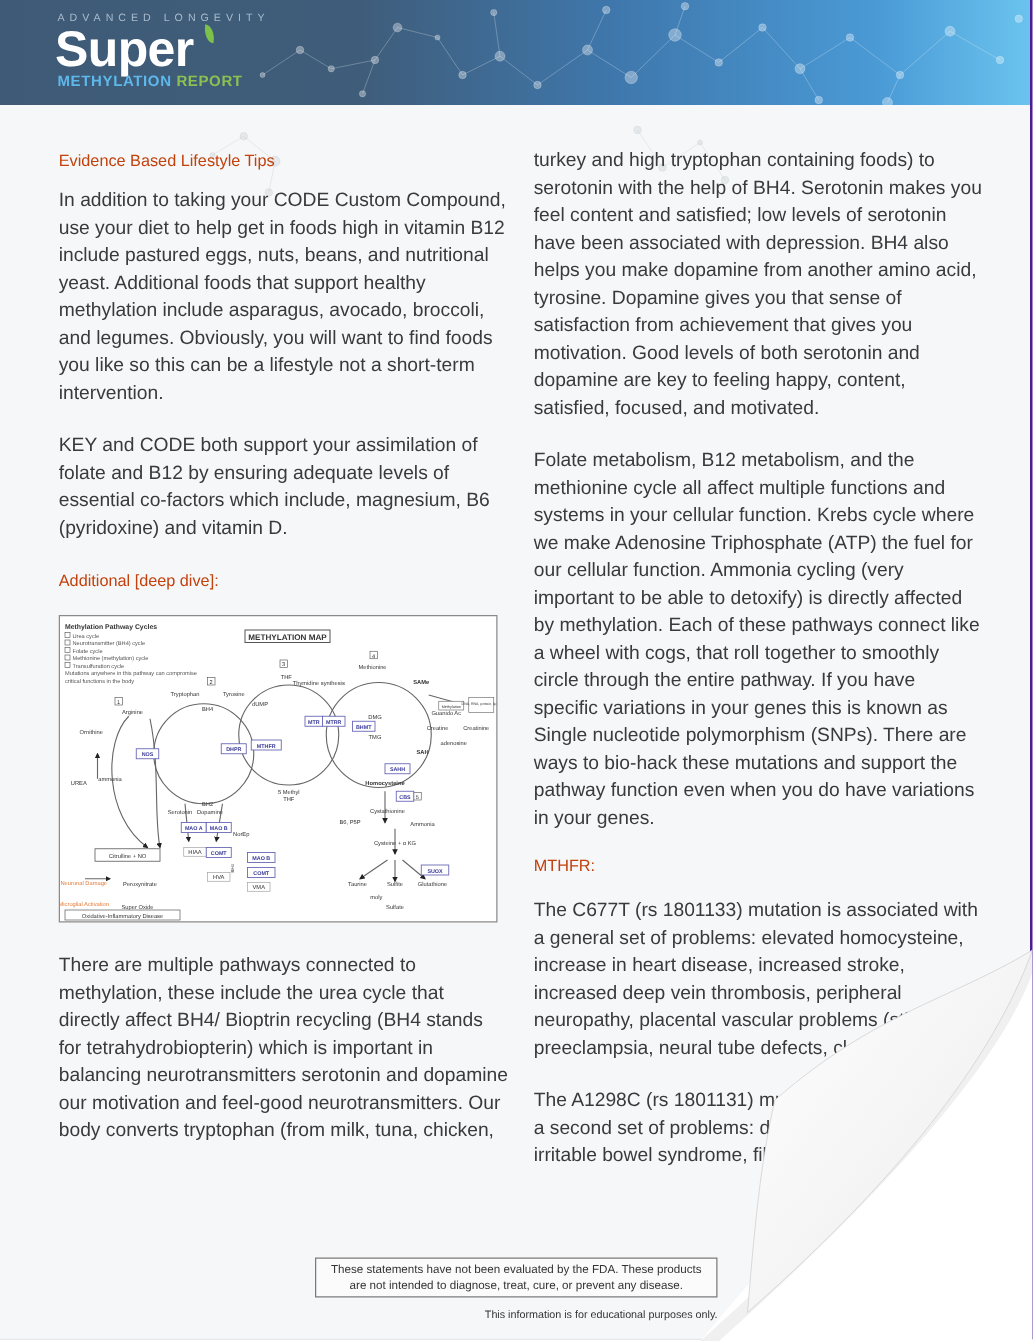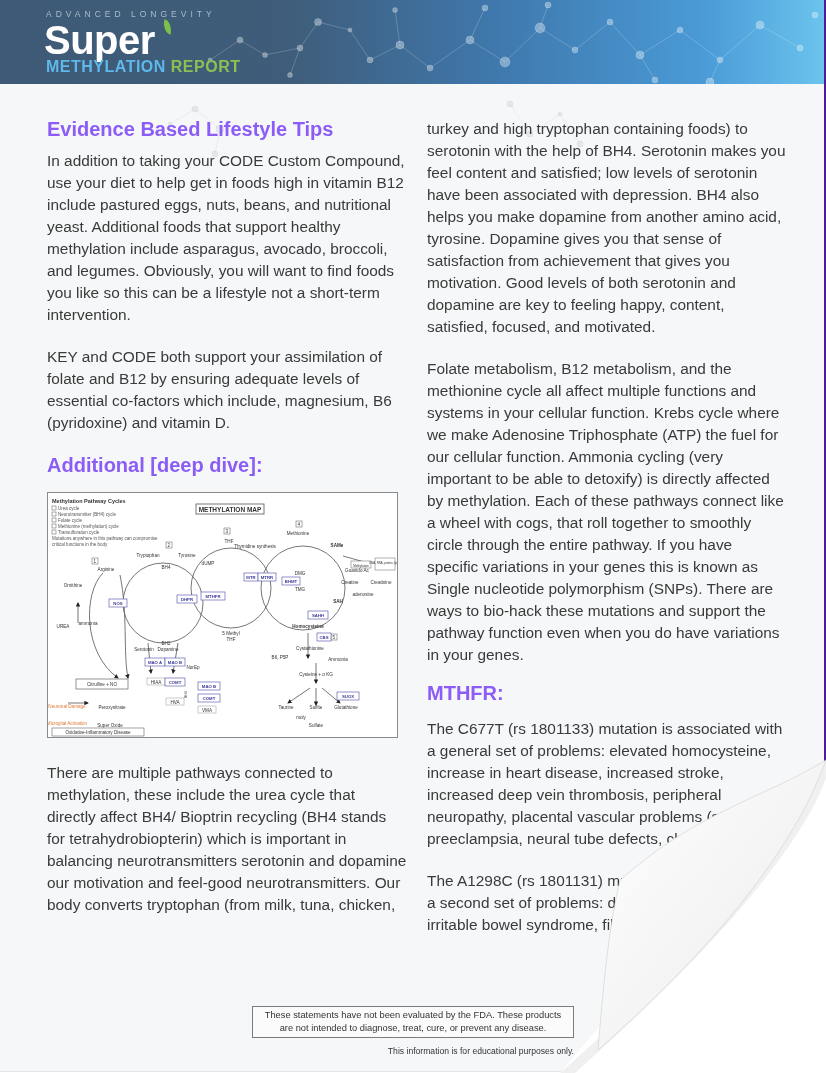--- a/index.html
+++ b/index.html
@@ -4,28 +4,28 @@
 <style>
   html, body { margin: 0; padding: 0; background: #ffffff; }
   body { width: 826px; height: 1073px; position: relative; overflow: hidden; font-family: "Liberation Sans", sans-serif; }
   .page { position: absolute; left: 0; top: 0; width: 824px; height: 1071px; background: #f6f7f8; border-right: 7px solid #4c1d95; border-bottom: 1px solid #e4e6e8; overflow: hidden; }
   .header { position: absolute; left: 0; top: 0; width: 826px; height: 84px;
     background: linear-gradient(90deg, #3e5a76 0%, #3f5d7a 35%, #3f78ad 60%, #4a9ad6 85%, #6bc4ee 100%); overflow: hidden; }
   .header svg.net { position: absolute; left: 0; top: 0; }
   .brand-tag { position: absolute; left: 46px; top: 9px; font-size: 8.5px; letter-spacing: 4px; color: #a9bccd; }
   .brand-name { position: absolute; left: 44px; top: 18px; font-size: 40px; font-weight: bold; color: #ffffff; letter-spacing: -0.5px; }
   .brand-leaf { position: absolute; left: 163px; top: 20px; width: 9px; height: 14px; background: #7cc24a; border-radius: 0 100% 0 100%; transform: rotate(10deg); }
-  .brand-sub { position: absolute; left: 46px; top: 58px; font-size: 16px; font-weight: bold; letter-spacing: 0.5px; }
+  .brand-sub { position: absolute; left: 46px; top: 58px; font-size: 12px; font-weight: bold; letter-spacing: 0.5px; }
   .brand-sub .m { color: #5eb8ea; }
   .brand-sub .r { color: #8cc152; }
   .bgnet { position: absolute; left: 150px; top: 84px; }
   .col { position: absolute; top: 118px; width: 360px; color: #3a3a3a; font-size: 15.4px; line-height: 22px; }
   .col.left { left: 47px; }
   .col.right { left: 427px; }
-  h3 { margin: 0 0 10px 0; font-size: 20px; font-weight: bold; color: #8b5cf6; line-height: 22px; }
+  h3 { margin: 0 0 10px 0; font-size: 13px; font-weight: normal; color: #c2410c; line-height: 22px; }
   p { margin: 0 0 20px 0; }
   .diagram { position: relative; width: 349px; height: 244px; border: 1.5px solid #8a8a8a; background: #ffffff; margin: 14px 0 24px 0; }
   .diagram svg { position: absolute; left: 0; top: 0; }
   .footer-box { position: absolute; left: 252px; top: 1006px; width: 322px; border: 1px solid #7b7b7b; text-align: center; font-size: 9.3px; line-height: 13px; color: #333; padding: 2px 4px; box-sizing: border-box; background: #fbfbfb; }
   .footer-note { position: absolute; left: 252px; top: 1046px; width: 322px; text-align: right; font-size: 8.6px; color: #333; }
   .curl { position: absolute; right: 0; bottom: 0; width: 826px; height: 1073px; pointer-events: none; }
   .tiny { font-family: "Liberation Sans", sans-serif; }
 </style>
 </head>
 <body>

